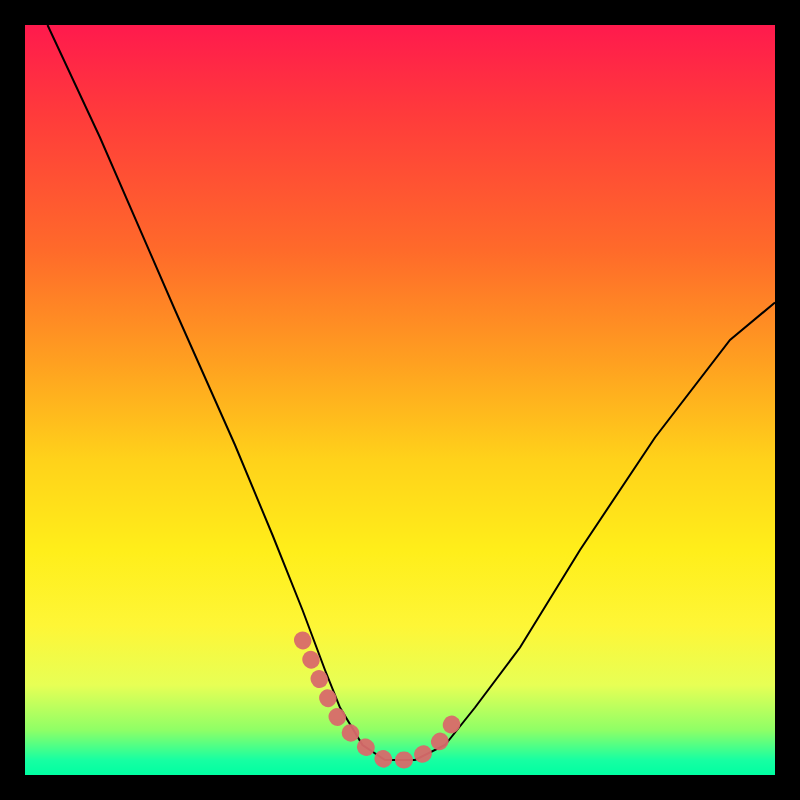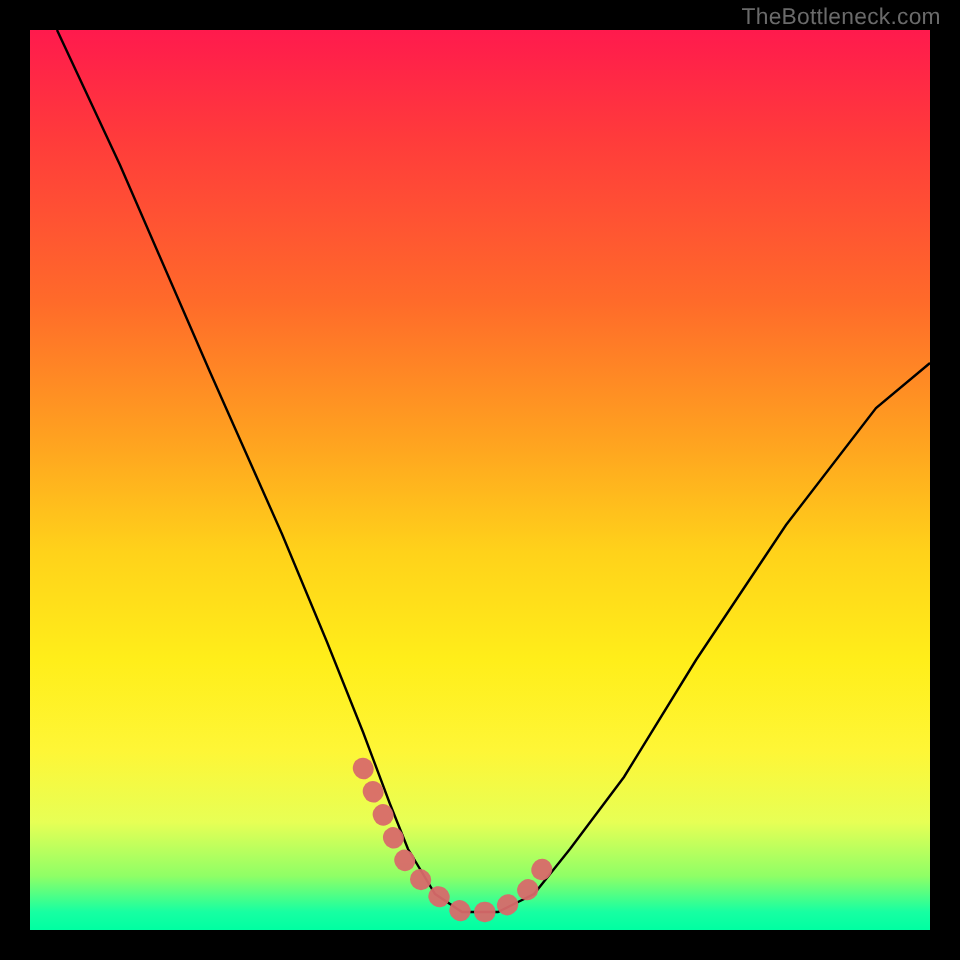--- a/index.html
+++ b/index.html
@@ -66,21 +66,20 @@
     stroke-linecap: round;
     stroke-linejoin: round;
     stroke-dasharray: 1 20;  
     opacity: 0.95;
   }
 </style>
 </head>
 <body>
 
 <div class="frame">
-  <div class="watermark">TheBottleneck.com</div>
 
   <div class="plot-area">
     <svg class="curve" viewBox="0 0 750 750" preserveAspectRatio="none">
       <path id="mainCurve" class="thin-curve" d="M 22.5 0.0 L 75.0 112.5 L 150.0 285.0 L 210.0 420.0 L 247.5 510.0 L 277.5 585.0 L 300.0 645.0 L 315.0 682.5 L 337.5 720.0 L 360.0 735.0 L 390.0 735.0 L 420.0 720.0 L 450.0 682.5 L 495.0 622.5 L 555.0 525.0 L 630.0 412.5 L 705.0 315.0 L 750.0 277.5"></path>
       <path id="valleyHL" class="valley-highlight" d="M 277.5 615.0 L 300.0 667.5 L 315.0 697.5 L 337.5 720.0 L 360.0 735.0 L 390.0 735.0 L 420.0 712.5 L 435.0 682.5"></path>
     </svg>
   </div>
 </div>
 
 </body></html>

